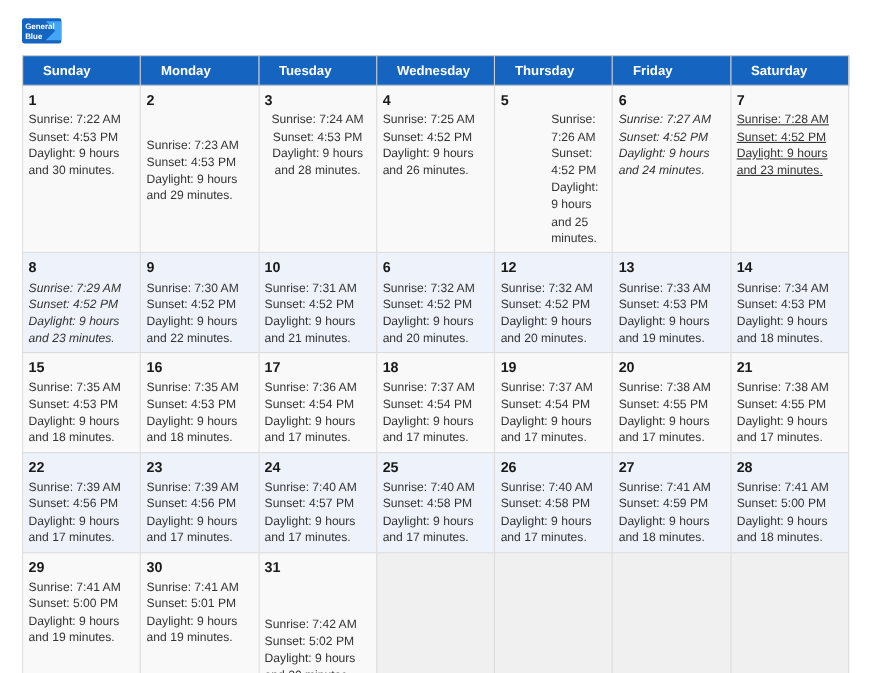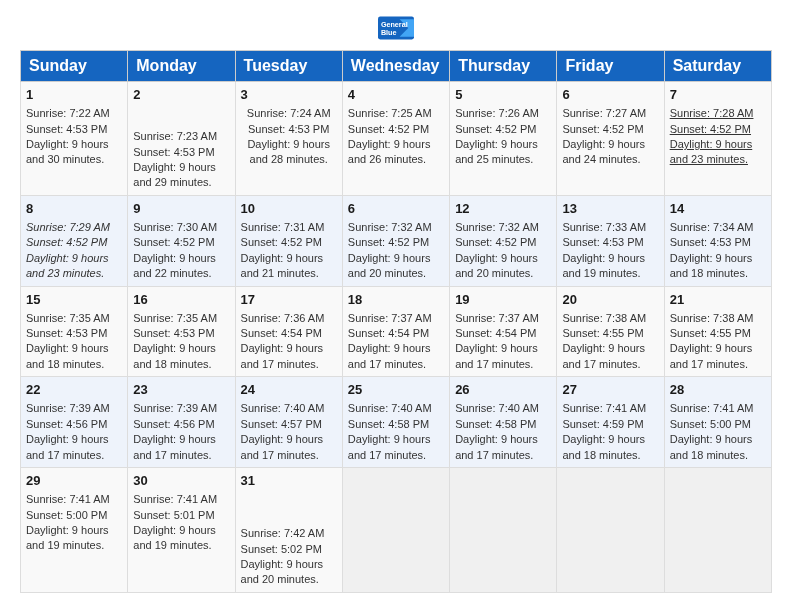--- a/index.html
+++ b/index.html
@@ -5,21 +5,21 @@
     * { box-sizing: border-box; margin: 0; padding: 0; }
     body {
       font-family: Arial, Helvetica, sans-serif;
       background: #fff;
       width: 792px;
       min-height: 612px;
       padding: 16px 20px;
     }
     .header-row {
       display: flex;
-      justify-content: center;
+      justify-content: flex-start;
       align-items: flex-start;
       margin-bottom: 8px;
     }
     .logo {
       display: flex;
       flex-direction: column;
       align-items: flex-start;
     }
     .logo-icon {
       width: 36px;
@@ -39,23 +39,23 @@
       color: #444;
     }
     .calendar {
       width: 100%;
       border-collapse: collapse;
       font-size: 11px;
     }
     .calendar thead tr th {
       background: #1565c0;
       color: #fff;
-      padding: 6px 8px;
+      padding: 6px 18px;
       text-align: left;
-      font-size: 16px;
+      font-size: 12px;
       font-weight: bold;
       border: 1px solid #ccc;
     }
     .calendar tbody tr td {
       vertical-align: top;
       padding: 4px 5px;
       border: 1px solid #ddd;
       width: calc(100% / 7);
       min-height: 80px;
       background: #fff;
@@ -137,28 +137,28 @@
         </td>
         <td>
           <span class="day-num">4</span>
           <div class="day-info" style="white-space: pre-line;">Sunrise: 7:25 AM
 Sunset: 4:52 PM
 Daylight: 9 hours
 and 26 minutes.</div>
         </td>
         <td>
           <span class="day-num">5</span>
-          <div class="day-info" style="white-space: pre-line;">Sunrise: 7:26 AM
+          <div class="day-info" style="white-space: pre-line; margin-left: 46px;">Sunrise: 7:26 AM
 Sunset: 4:52 PM
 Daylight: 9 hours
 and 25 minutes.</div>
         </td>
         <td>
           <span class="day-num">6</span>
-          <div class="day-info" style="white-space: pre-line;">Sunrise: 7:27 AM
+          <div class="day-info" style="white-space: pre-line; font-style: italic;">Sunrise: 7:27 AM
 Sunset: 4:52 PM
 Daylight: 9 hours
 and 24 minutes.</div>
         </td>
         <td>
           <span class="day-num">7</span>
           <div class="day-info" style="white-space: pre-line; text-decoration: underline;">Sunrise: 7:28 AM
 Sunset: 4:52 PM
 Daylight: 9 hours
 and 23 minutes.</div>

